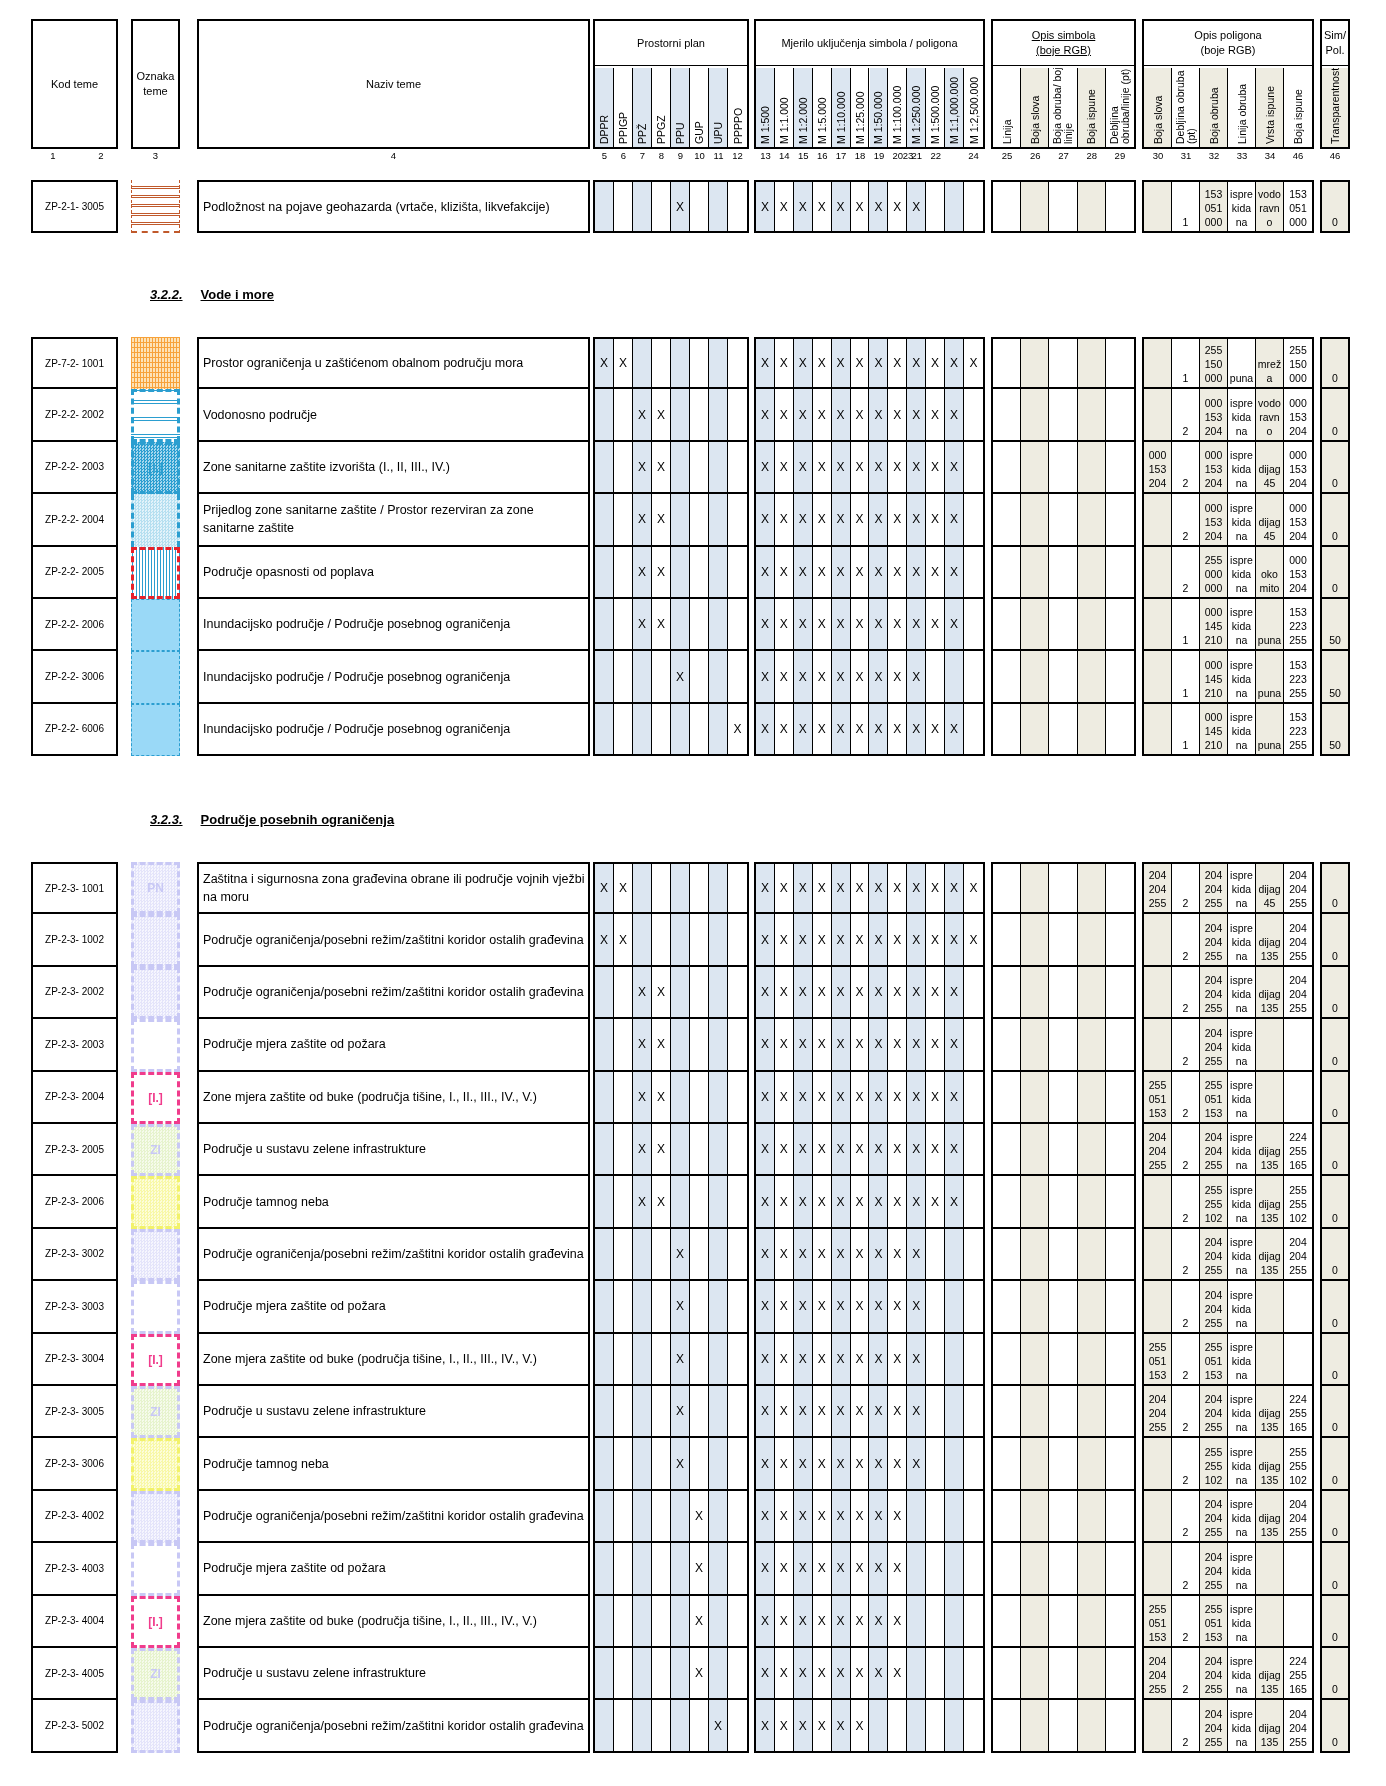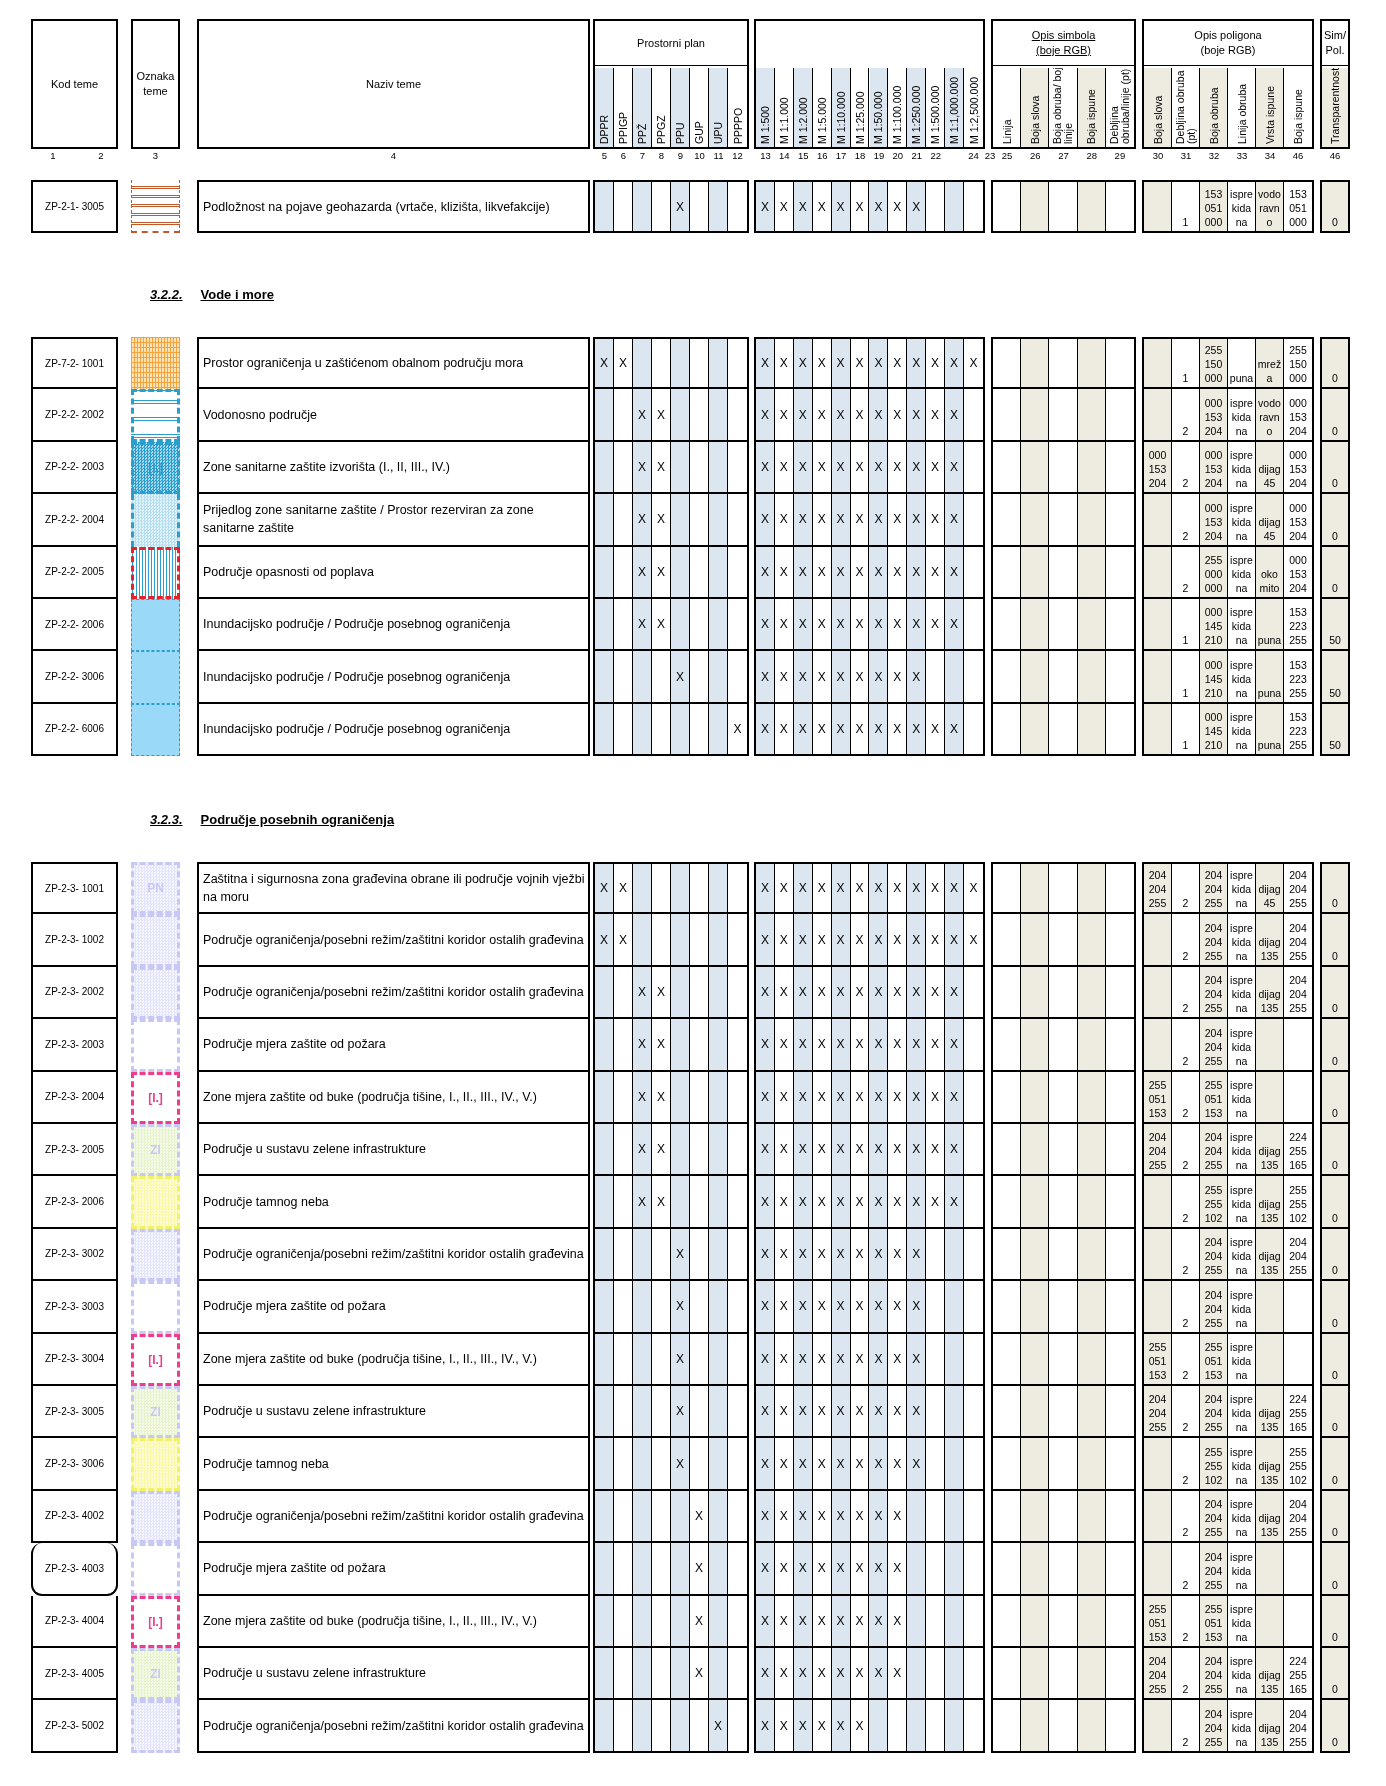--- a/index.html
+++ b/index.html
@@ -63,20 +63,23 @@
         <div class="vlabel">GUP</div>
       </div>
       <div class="vcell blue" style="left: 114px; top: 46.5px; width: 19px; height: 79.5px;">
         <div class="vlabel">UPU</div>
       </div>
       <div class="vcell" style="left: 133px; top: 46.5px; width: 19px; height: 79.5px; border-right: none;">
         <div class="vlabel">PPPPO</div>
       </div>
     </div>
     <div class="box" style="left: 754px; top: 19px; width: 231px; height: 130px;">
+      <div class="abs hdr-text" style="left: 0px; top: 0px; width: 227px; height: 45px; border-bottom: 1.5px solid rgb(0, 0, 0);">
+        <span>Mjerilo uključenja simbola / poligona</span>
+      </div>
       <div class="vcell blue" style="left: 0px; top: 46.5px; width: 18.9167px; height: 79.5px;">
         <div class="vlabel">M 1:500</div>
       </div>
       <div class="vcell" style="left: 18.9167px; top: 46.5px; width: 18.9167px; height: 79.5px;">
         <div class="vlabel">M 1:1.000</div>
       </div>
       <div class="vcell blue" style="left: 37.8333px; top: 46.5px; width: 18.9167px; height: 79.5px;">
         <div class="vlabel">M 1:2.000</div>
       </div>
       <div class="vcell" style="left: 56.75px; top: 46.5px; width: 18.9167px; height: 79.5px;">
@@ -173,21 +176,21 @@
     <div class="num" style="left: 765.458px;">13</div>
     <div class="num" style="left: 784.375px;">14</div>
     <div class="num" style="left: 803.292px;">15</div>
     <div class="num" style="left: 822.208px;">16</div>
     <div class="num" style="left: 841.125px;">17</div>
     <div class="num" style="left: 860.042px;">18</div>
     <div class="num" style="left: 878.958px;">19</div>
     <div class="num" style="left: 897.875px;">20</div>
     <div class="num" style="left: 916.792px;">21</div>
     <div class="num" style="left: 935.708px;">22</div>
-    <div class="num" style="left: 990px;">23</div>
+    <div class="num" style="left: 908px;">23</div>
     <div class="num" style="left: 973.542px;">24</div>
     <div class="num" style="left: 1007.1px;">25</div>
     <div class="num" style="left: 1035.3px;">26</div>
     <div class="num" style="left: 1063.5px;">27</div>
     <div class="num" style="left: 1091.7px;">28</div>
     <div class="num" style="left: 1119.9px;">29</div>
     <div class="num" style="left: 1158px;">30</div>
     <div class="num" style="left: 1186px;">31</div>
     <div class="num" style="left: 1214px;">32</div>
     <div class="num" style="left: 1242px;">33</div>
@@ -2782,21 +2785,21 @@
         <span>204
 204
 255</span>
       </div>
     </div>
     <div class="gridrow" style="left: 1320px; top: 1490.8px; width: 30px; height: 52.4px;">
       <div class="polyc beige" style="width: 100%;">
         <span>0</span>
       </div>
     </div>
-    <div class="gridrow code" style="left: 31px; top: 1543.2px; width: 87px; height: 52.4px; border-radius: 11px;">ZP-2-3- 4003</div>
+    <div class="gridrow code" style="left: 31px; top: 1543.2px; width: 87px; height: 52.4px;">ZP-2-3- 4003</div>
     <div class="sym" style="left: 131px; top: 1543.2px; width: 49px; height: 52.4px; background: rgb(255, 255, 255); border: 3px dashed rgb(200, 200, 245);">
       <span></span>
     </div>
     <div class="gridrow name" style="left: 197px; top: 1543.2px; width: 393px; height: 52.4px;">Područje mjera zaštite od požara</div>
     <div class="gridrow" style="left: 593px; top: 1543.2px; width: 156px; height: 52.4px;">
       <div class="gc blue" style="width: 12.5%;">
         <span></span>
       </div>
       <div class="gc" style="width: 12.5%;">
         <span></span>

